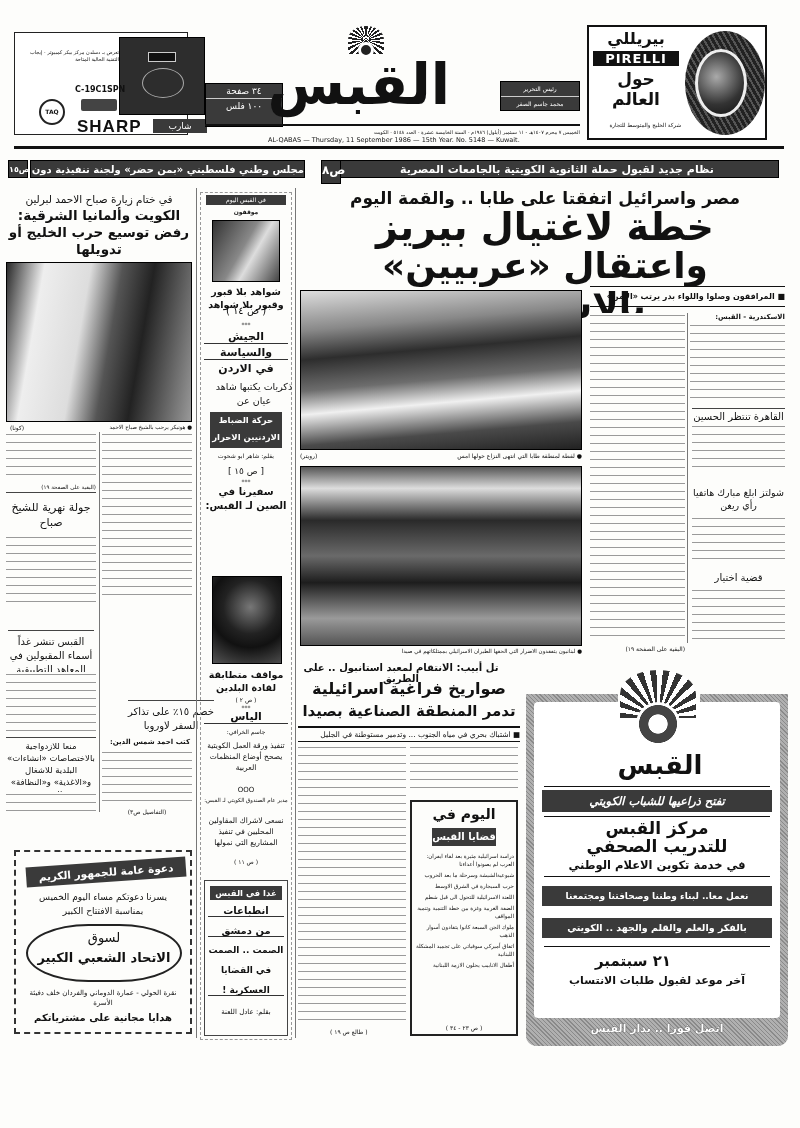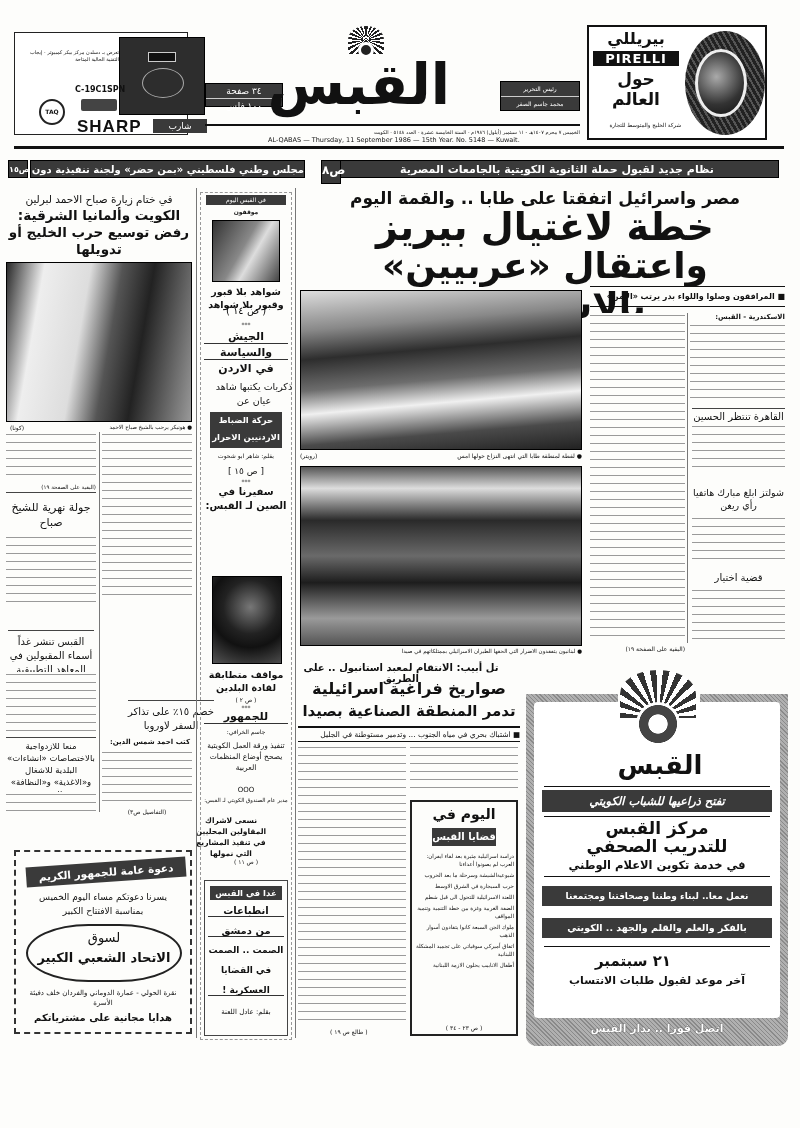--- a/index.html
+++ b/index.html
@@ -26,21 +26,21 @@
     <div class="abs" style="left:28px;top:14px;width:28px;height:10px;background:#111;border:1px solid #ccc;"></div>
     <div class="abs" style="left:22px;top:30px;width:42px;height:30px;border:1px solid #aaa;border-radius:50%;"></div>
   </div>
   <div class="abs" style="left:60px;top:52px;font-size:8px;font-weight:bold;">C-19C1SPN</div>
   <div class="abs" style="left:66px;top:66px;width:36px;height:12px;background:#444;border-radius:2px;"></div>
   <div class="abs ctr" style="left:24px;top:66px;width:26px;height:26px;border-radius:50%;border:2px solid #222;font-size:6px;font-weight:bold;line-height:22px;">TAQ</div>
   <div class="abs" style="left:62px;top:84px;font-size:17px;font-weight:900;font-family:'Liberation Sans',sans-serif;letter-spacing:1px;">SHARP</div>
   <div class="abs ctr darkbar" style="left:138px;top:86px;width:54px;height:14px;font-size:9px;line-height:14px;">شارب</div>
 </div>
 
-<div class="abs darkbar" style="left:205px;top:83px;width:78px;height:24px;border:1px solid #000;">
+<div class="abs darkbar" style="left:205px;top:83px;width:78px;height:44px;border:1px solid #000;">
   <div class="ctr" style="font-size:9px;line-height:14px;border-bottom:1px solid #ccc;">٣٤ صفحة</div>
   <div class="ctr" style="font-size:9px;line-height:14px;">١٠٠ فلس</div>
 </div>
 
 <div class="abs" style="left:344px;top:26px;width:44px;height:40px;">
   <div class="abs" style="left:4px;top:0;width:36px;height:28px;border-radius:50% 50% 0 0;background:repeating-conic-gradient(#222 0 8deg,#fff 8deg 16deg);"></div>
   <div class="abs" style="left:14px;top:16px;width:16px;height:16px;border-radius:50%;background:#222;border:3px solid #fff;"></div>
 </div>
 <div class="abs ctr" style="left:290px;top:52px;width:160px;font-size:56px;font-weight:900;line-height:66px;direction:rtl;font-family:'DejaVu Sans',sans-serif;letter-spacing:-2px;">القبس</div>
 
@@ -138,26 +138,26 @@
 <div class="abs bold-head" style="left:212px;top:380px;width:84px;font-size:9.5px;line-height:14px;font-weight:normal;">ذكريات يكتبها شاهد عيان عن</div>
 <div class="abs darkbar bold-head" style="left:210px;top:412px;width:72px;height:36px;font-size:8.5px;line-height:17px;">حركة الضباط الاردنيين الاحرار</div>
 <div class="abs ctr" style="left:204px;top:452px;width:84px;font-size:6px;direction:rtl;">بقلم: شاهر ابو شحوت</div>
 <div class="abs ctr" style="left:204px;top:466px;width:84px;font-size:9px;">[ ص ١٥ ]</div>
 <div class="abs ctr" style="left:204px;top:478px;width:84px;font-size:6px;">***</div>
 <div class="abs bold-head" style="left:204px;top:485px;width:84px;font-size:10px;line-height:14px;font-weight:900;">سفيرنا في الصين لـ القبس:</div>
 <div class="abs" style="left:212px;top:576px;width:70px;height:88px;border:1px solid #000;background:radial-gradient(circle at 55% 35%,#777,#222 40%,#111 60%,#555);"></div>
 <div class="abs bold-head" style="left:204px;top:668px;width:84px;font-size:9.5px;line-height:13px;font-weight:900;">مواقف متطابقة لقادة البلدين</div>
 <div class="abs ctr" style="left:204px;top:696px;width:84px;font-size:6px;">( ص ٢ )</div>
 <div class="abs ctr" style="left:204px;top:704px;width:84px;font-size:6px;">***</div>
-<div class="abs bold-head" style="left:204px;top:710px;width:84px;font-size:11px;font-weight:900;border-bottom:1px solid #333;">للجمهور</div>
+<div class="abs bold-head" style="left:204px;top:710px;width:84px;font-size:11px;font-weight:900;border-bottom:1px solid #333;">الياس</div>
 <div class="abs ctr" style="left:204px;top:728px;width:84px;font-size:6px;direction:rtl;">جاسم الخرافي:</div>
 <div class="abs bold-head" style="left:204px;top:740px;width:84px;font-size:7.5px;line-height:11px;font-weight:normal;">تنفيذ ورقة العمل الكويتية يصحح أوضاع المنظمات العربية</div>
 <div class="abs ctr" style="left:204px;top:786px;width:84px;font-size:7px;">OOO</div>
 <div class="abs ctr" style="left:204px;top:796px;width:84px;font-size:5.5px;direction:rtl;line-height:8px;">مدير عام الصندوق الكويتي لـ القبس:</div>
-<div class="abs bold-head" style="left:189px;top:815px;width:84px;font-size:7.5px;line-height:11px;font-weight:bold;">نسعى لاشراك المقاولين المحليين في تنفيذ المشاريع التي نمولها</div>
+<div class="abs bold-head" style="left:204px;top:815px;width:84px;font-size:7.5px;line-height:11px;font-weight:normal;">نسعى لاشراك المقاولين المحليين في تنفيذ المشاريع التي نمولها</div>
 <div class="abs ctr" style="left:204px;top:858px;width:84px;font-size:6px;">( ص ١١ )</div>
 
 <div class="abs" style="left:204px;top:880px;width:84px;height:156px;border:1px solid #444;"></div>
 <div class="abs darkbar ctr" style="left:210px;top:886px;width:72px;height:14px;font-size:8.5px;font-weight:bold;line-height:14px;direction:rtl;">غدا في القبس</div>
 <div class="abs bold-head" style="left:208px;top:905px;width:76px;font-size:10px;font-weight:900;border-bottom:1px solid #333;">انطباعات</div>
 <div class="abs bold-head" style="left:208px;top:925px;width:76px;font-size:10px;font-weight:900;border-bottom:1px solid #333;">من دمشق</div>
 <div class="abs bold-head" style="left:208px;top:945px;width:76px;font-size:9px;font-weight:900;">الصمت .. الصمت</div>
 <div class="abs bold-head" style="left:208px;top:965px;width:76px;font-size:9px;font-weight:900;">في القضايا</div>
 <div class="abs bold-head" style="left:208px;top:985px;width:76px;font-size:9px;font-weight:900;border-bottom:1px solid #333;">العسكرية !</div>
 <div class="abs ctr" style="left:208px;top:1008px;width:76px;font-size:7px;direction:rtl;">بقلم: عادل اللعنة</div>

